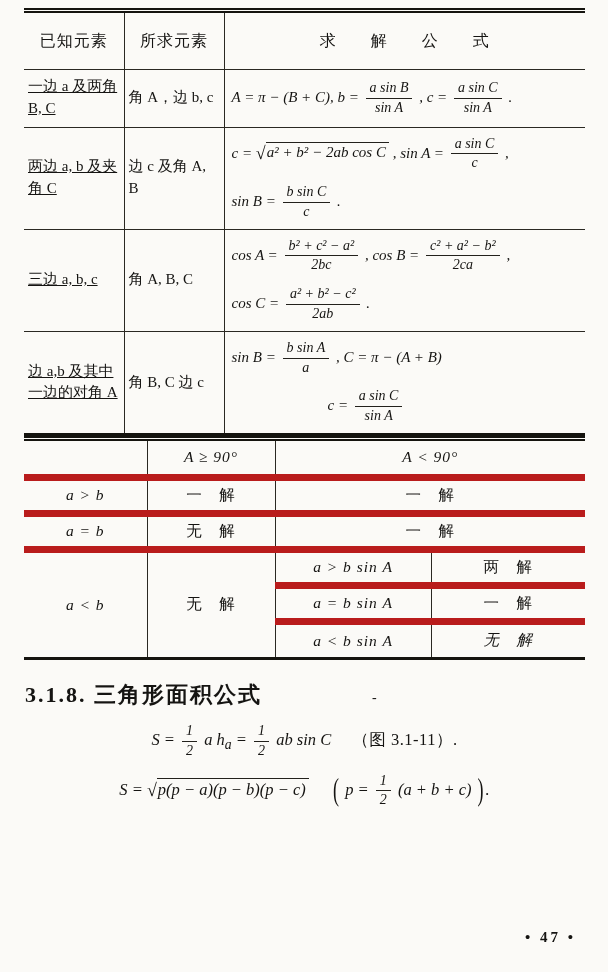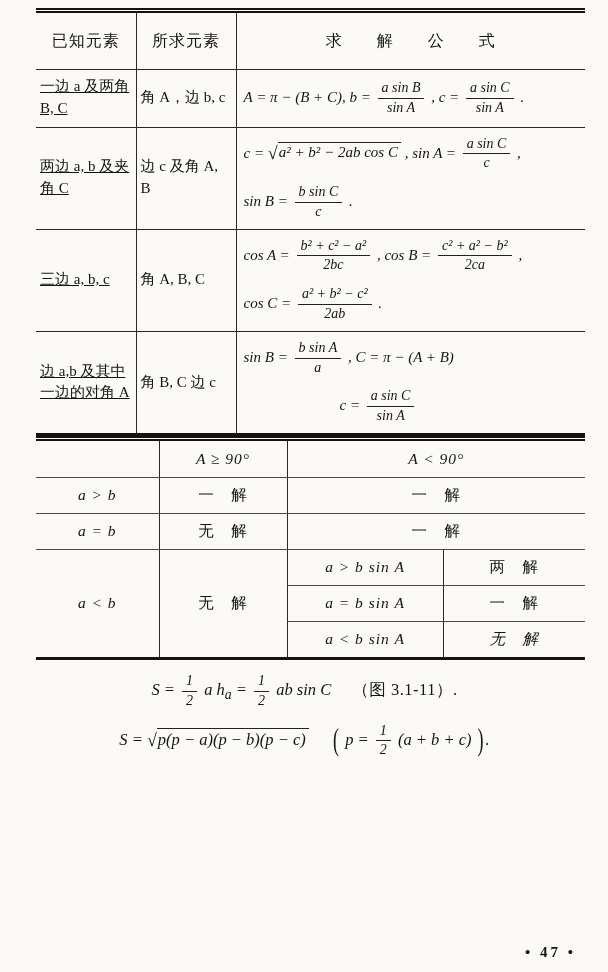--- a/index.html
+++ b/index.html
@@ -20,21 +20,20 @@
     font-weight: bold;
     font-size: 16.5px;
     letter-spacing: 3px;
     margin: 4px 0 7px 0;
   }
 
   
   .tblwrap {
     border-top: 5px double #15140f;
     border-bottom: 3px solid #15140f;
-    margin-left: 12px;
   }
   table { width: 100%; border-collapse: collapse; table-layout: fixed; }
   td { vertical-align: middle; }
 
   
   .t1 td {
     border-bottom: 1px solid #2a2822;
     padding: 5px 4px;
     font-size: 15px;
     line-height: 1.45;
@@ -67,21 +66,21 @@
   .para {
     font-size: 16.5px;
     line-height: 1.58;
     text-indent: 2em;
     margin: 9px 2px 8px 2px;
     letter-spacing: 0.5px;
   }
 
   
   .t2 td {
-    border-bottom: 1px solid #b91c1c;
+    border-bottom: 7px solid #b91c1c;
     text-align: center;
     font-size: 15.5px;
     height: 36px;
     padding: 2px 4px;
     letter-spacing: 1px;
   }
   .t2 tr:last-child td { border-bottom: none; font-style: italic; }
   .t2 .vl { border-left: 1px solid #2a2822; }
   .t2 .rspan { border-bottom: none; }
 
@@ -99,21 +98,21 @@
     font-size: 16.5px;
     margin: 13px 0;
     font-style: italic;
     white-space: nowrap;
   }
   .formula .note { font-style: normal; letter-spacing: 0.5px; }
   .bigp { display: inline-block; transform: scaleY(1.7); font-size: 18px; font-style: normal; margin: 0 2px; vertical-align: -1px; }
 
   .pagenum {
     position: absolute;
-    right: 32px; bottom: 11px;
+    right: 32px; bottom: 26px;
     font-weight: bold;
     font-size: 15px;
     letter-spacing: 3px;
   }
 </style>
 </head>
 <body>
 
 <div class="page">
 
@@ -239,20 +238,23 @@
         <td class="vl">一　解</td>
       </tr>
       <tr>
         <td class="vl math">a &lt; b sin A</td>
         <td class="vl">无　解</td>
       </tr>
     </tbody>
       </table>
   </div>
 
+  <div class="sec-heading">
+    <span>3.1.8. 三角形面积公式</span><span class="sec-dash">-</span>
+  </div>
 
   <div class="formula">
     <span>S =</span>
     <span class="frac"><span class="num">1</span><span class="den">2</span></span>
     <span>a h</span><sub>a</sub>
     <span>=</span>
     <span class="frac"><span class="num">1</span><span class="den">2</span></span>
     <span>ab sin C</span>
     <span class="note">　（图 3.1-11）.</span>
   </div>

